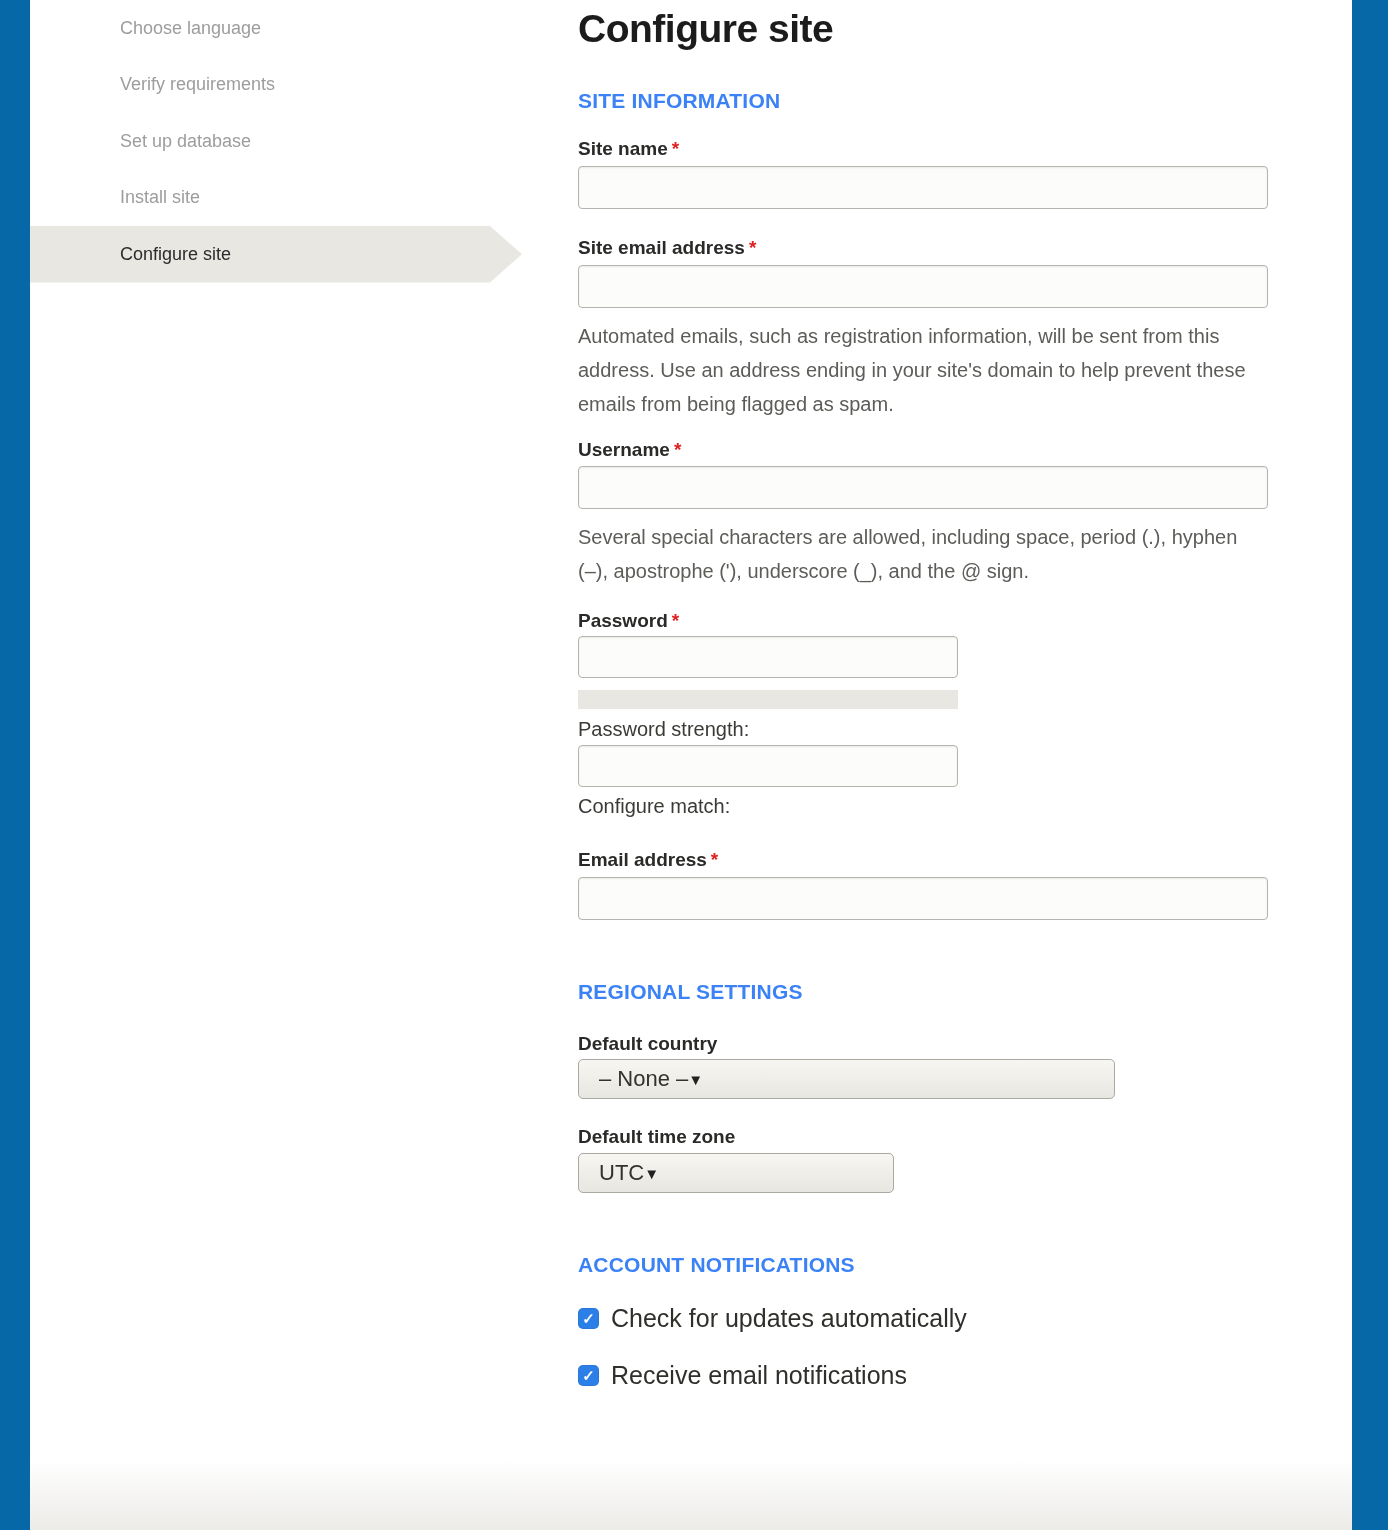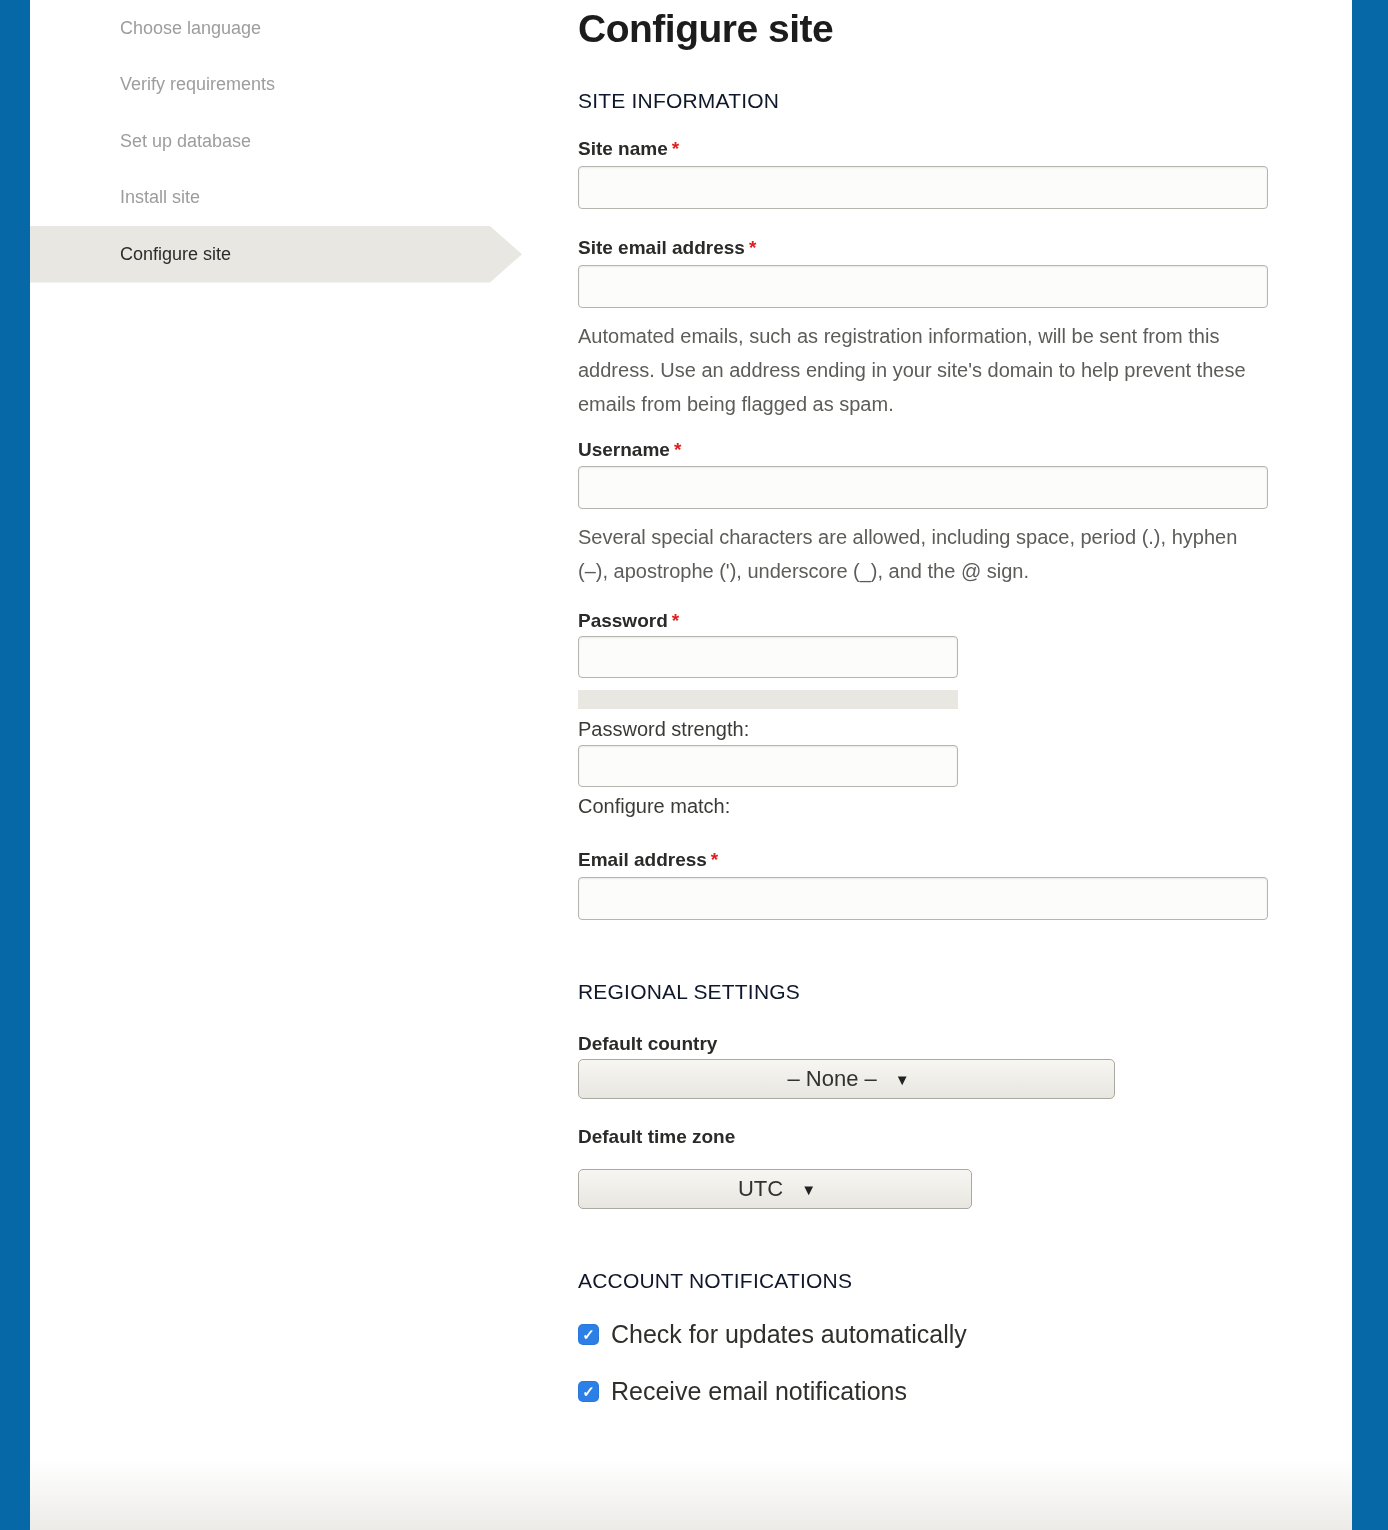--- a/index.html
+++ b/index.html
@@ -25,21 +25,21 @@
   }
   .task-item.active {
     color: #2c2c2c;
     background: #e9e7e2;
     clip-path: polygon(0 0, 460px 0, 492px 50%, 460px 100%, 0 100%);
   }
 
   
   .main { position: absolute; left: 578px; top: 0; width: 690px; }
   h1.page-title { font-size: 39px; line-height: 46px; font-weight: 700; color: #1c1c1c; margin-top: 6px; letter-spacing: -0.5px; }
-  .section-heading { font-size: 21px; line-height: 26px; font-weight: 400; color: #0f172a; letter-spacing: 0.2px; }
+  .section-heading { font-size: 21px; line-height: 26px; font-weight: 700; color: #3b82f6; letter-spacing: 0.2px; }
   .field-label { font-size: 19px; line-height: 25px; font-weight: 700; color: #2a2a28; }
   .req { color: #e02020; font-weight: 700; padding-left: 4px; }
   .desc { font-size: 20px; line-height: 34px; color: #5c5c58; }
   .note { font-size: 20px; line-height: 24px; color: #3a3a36; }
 
   input.text {
     display: block; width: 690px; height: 43px;
     border: 1px solid #b5b4af; border-radius: 4px;
     background: #fcfcfa;
     box-shadow: inset 0 1px 2px rgba(0,0,0,0.08);
@@ -48,25 +48,24 @@
     outline: none;
   }
   input.text.small { width: 380px; height: 42px; }
 
   .strength-bar { width: 380px; height: 19px; background: #e9e7e1; }
 
   .select {
     height: 40px;
     border: 1px solid #a9a8a1; border-radius: 5px;
     background: linear-gradient(to bottom, #f7f6f2, #e7e6e0);
-    display: flex; align-items: center; justify-content: center;
+    display: flex; align-items: center; justify-content: flex-start;
     padding: 0 16px 0 20px;
     font-size: 22px; color: #32322e;
     cursor: default;
-    gap: 18px;
   }
   .select .arrow { font-size: 15px; color: #222; }
 
   .checkbox-row { display: flex; align-items: center; }
   .checkbox {
     width: 21px; height: 21px; border-radius: 5px;
     background: #2d7fe8;
     display: flex; align-items: center; justify-content: center;
     color: #ffffff; font-size: 15px; font-weight: 700; line-height: 1;
     box-shadow: inset 0 0 0 1px rgba(0,0,0,0.06);
@@ -134,21 +133,21 @@
 
   <div class="section-heading" style="margin-top:59px">REGIONAL SETTINGS</div>
 
   <div class="field-label" style="margin-top:26px">Default country</div>
   <div class="select" style="margin-top:3px;width:537px">
     <span>– None –</span>
     <span class="arrow">▼</span>
   </div>
 
   <div class="field-label" style="margin-top:25px">Default time zone</div>
-  <div class="select" style="margin-top:20px;width:394px">
+  <div class="select" style="margin-top:4px;width:316px">
     <span>UTC</span>
     <span class="arrow">▼</span>
   </div>
 
   <div class="section-heading" style="margin-top:59px">ACCOUNT NOTIFICATIONS</div>
 
   <div class="checkbox-row" style="margin-top:26px">
     <span class="checkbox">
         <span>✓</span>
       </span>

